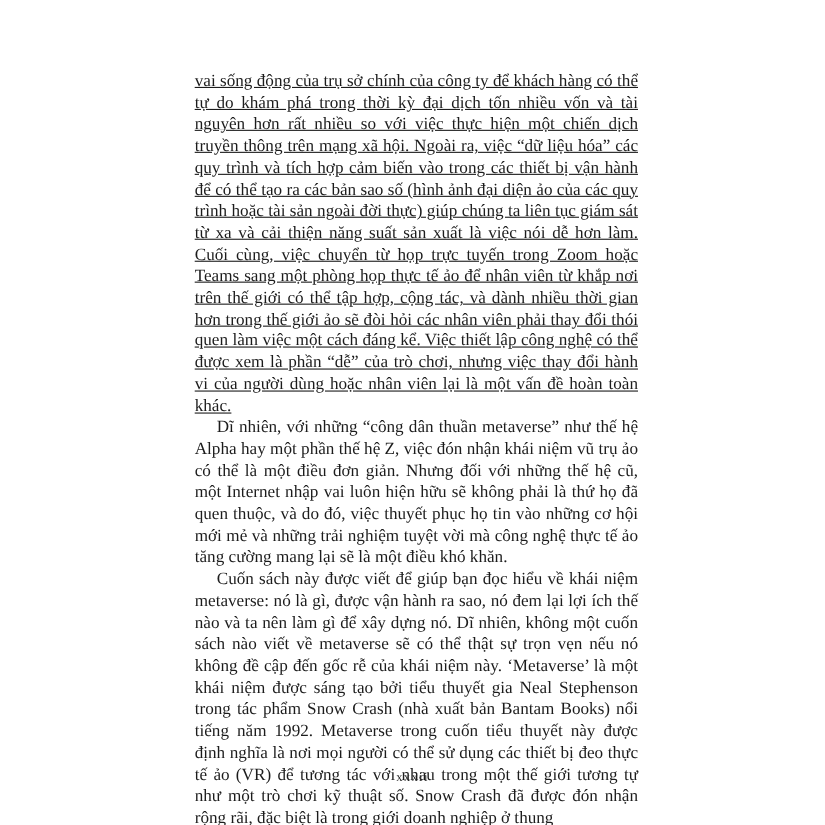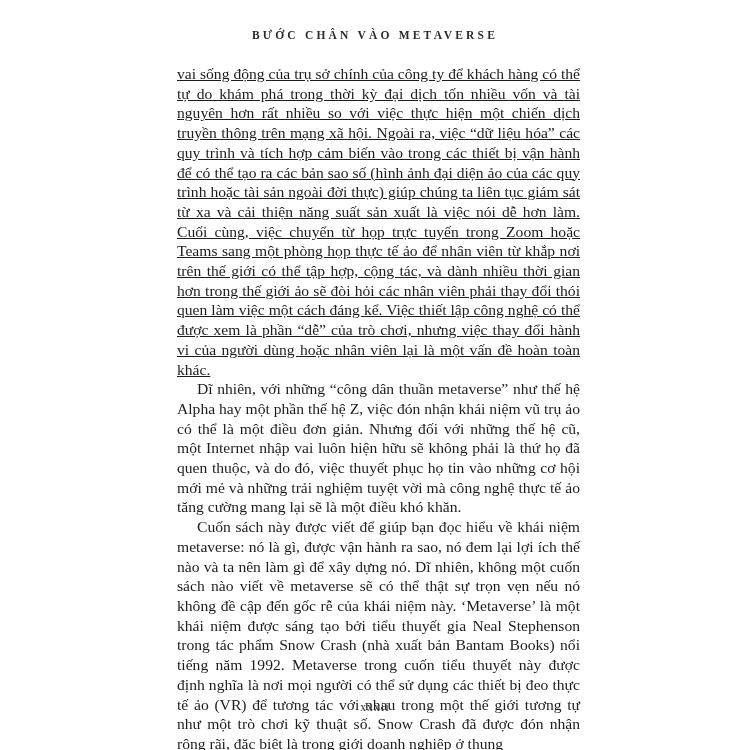--- a/index.html
+++ b/index.html
@@ -50,21 +50,20 @@
     text-align: center;
     font-size: 11.5px;
     letter-spacing: 1.2px;
     color: #2b2b2b;
   }
 </style>
 </head>
 <body>
 
 <div class="page">
-  <div class="running-head">BƯỚC CHÂN VÀO METAVERSE</div>
 
   <div class="body-text">
       <p class="no-indent"><span>vai sống động của trụ sở chính của công ty để khách hàng có thể tự do khám phá trong thời kỳ đại dịch tốn nhiều vốn và tài nguyên hơn rất nhiều so với việc thực hiện một chiến dịch truyền thông trên mạng xã hội. Ngoài ra, việc “dữ liệu hóa” các quy trình và tích hợp cảm biến vào trong các thiết bị vận hành để có thể tạo ra các bản sao số (hình ảnh đại diện ảo của các quy trình hoặc tài sản ngoài đời thực) giúp chúng ta liên tục giám sát từ xa và cải thiện năng suất sản xuất là việc nói dễ hơn làm. Cuối cùng, việc chuyển từ họp trực tuyến trong Zoom hoặc Teams sang một phòng họp thực tế ảo để nhân viên từ khắp nơi trên thế giới có thể tập hợp, cộng tác, và dành nhiều thời gian hơn trong thế giới ảo sẽ đòi hỏi các nhân viên phải thay đổi thói quen làm việc một cách đáng kể. Việc thiết lập công nghệ có thể được xem là phần “dễ” của trò chơi, nhưng việc thay đổi hành vi của người dùng hoặc nhân viên lại là một vấn đề hoàn toàn khác.</span></p>
       <p><span>Dĩ nhiên, với những “công dân thuần metaverse” như thế hệ Alpha hay một phần thế hệ Z, việc đón nhận khái niệm vũ trụ ảo có thể là một điều đơn giản. Nhưng đối với những thế hệ cũ, một Internet nhập vai luôn hiện hữu sẽ không phải là thứ họ đã quen thuộc, và do đó, việc thuyết phục họ tin vào những cơ hội mới mẻ và những trải nghiệm tuyệt vời mà công nghệ thực tế ảo tăng cường mang lại sẽ là một điều khó khăn.</span></p>
       <p><span>Cuốn sách này được viết để giúp bạn đọc hiểu về khái niệm metaverse: nó là gì, được vận hành ra sao, nó đem lại lợi ích thế nào và ta nên làm gì để xây dựng nó. Dĩ nhiên, không một cuốn sách nào viết về metaverse sẽ có thể thật sự trọn vẹn nếu nó không đề cập đến gốc rễ của khái niệm này. ‘Metaverse’ là một khái niệm được sáng tạo bởi tiểu thuyết gia Neal Stephenson trong tác phẩm </span><span class="it">Snow Crash</span><span> (nhà xuất bản Bantam Books) nổi tiếng năm 1992. Metaverse trong cuốn tiểu thuyết này được định nghĩa là nơi mọi người có thể sử dụng các thiết bị đeo thực tế ảo (VR) để tương tác với nhau trong một thế giới tương tự như một trò chơi kỹ thuật số. </span><span class="it">Snow Crash</span><span> đã được đón nhận rộng rãi, đặc biệt là trong giới doanh nghiệp ở thung</span></p>
     </div>
 
   <div class="folio">xxxii</div>
 </div>
 

